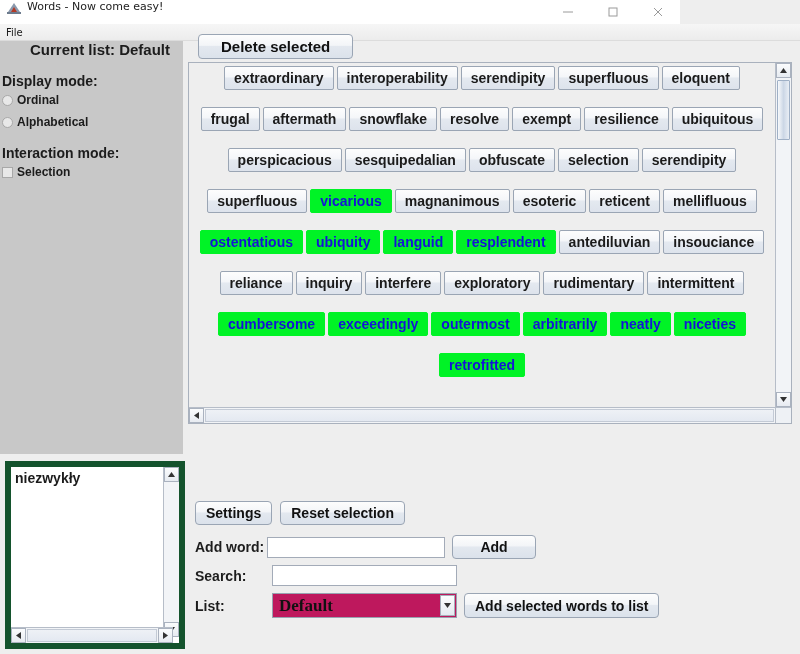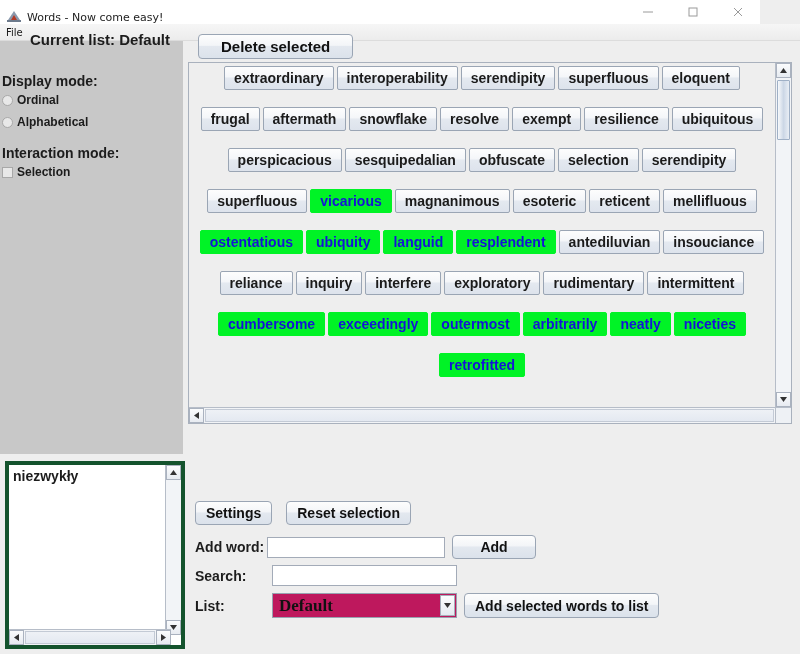--- a/index.html
+++ b/index.html
@@ -15,25 +15,25 @@
     position: relative;
     width: 800px;
     height: 654px;
     background: #eeeeee;
   }
 
   
   .titlebar {
     position: absolute;
     top: 0; left: 0;
-    width: 760px; height: 24px;
+    width: 680px; height: 24px;
     background: #ffffff;
     border-bottom: 1px solid #f0f0f0;
     display: flex;
-    align-items: flex-end;
+    align-items: flex-start;
   }
   .title-icon {
     width: 16px; height: 16px;
     margin-left: 6px; margin-right: 5px;
     position: relative;
     flex: none;
   }
   .title-icon svg { display: block; }
   .title-text {
     font-size: 11px;
@@ -111,21 +111,21 @@
     width: 9px; height: 9px;
     border: 1px solid #a8a8a8;
     background: #e8e8e8;
     margin-right: 4px;
     flex: none;
   }
 
   
   .headerbar {
     position: absolute;
-    top: 31px; left: 0;
+    top: 41px; left: 0;
     width: 716px; height: 24px;
     background: transparent;
     pointer-events: none;
   }
   .current-list {
     position: absolute;
     left: 30px; top: 0px;
     font-size: 15px;
     font-weight: bold;
     color: #1c1c1c;
@@ -249,21 +249,21 @@
     border-top: 1px solid #b6bdc8;
     box-sizing: border-box;
   }
 
   
   .textarea-wrap {
     position: absolute;
     left: 5px; top: 461px;
     width: 180px; height: 188px;
     background: #ffffff;
-    border: 4px solid #14532d;
+    border: 6px solid #14532d;
     box-sizing: border-box;
     padding-left: 23px;
   }
   .textarea-content {
     position: absolute;
     left: 0; top: 0;
     width: 161px; height: 170px;
     padding: 3px 4px;
     box-sizing: border-box;
     font-size: 14px;
@@ -300,21 +300,21 @@
   
   .form-area {
     position: absolute;
     left: 188px; top: 455px;
     width: 612px; height: 199px;
   }
   .form-btn-row {
     position: absolute;
     left: 7px; top: 46px;
     display: flex;
-    gap: 14px;
+    gap: 8px;
     justify-content: flex-end;
   }
   .form-btn-row .sbtn { height: 24px; }
   .fld-row {
     position: absolute;
     display: flex;
     align-items: center;
   }
   .fld-label {
     font-size: 14px;

